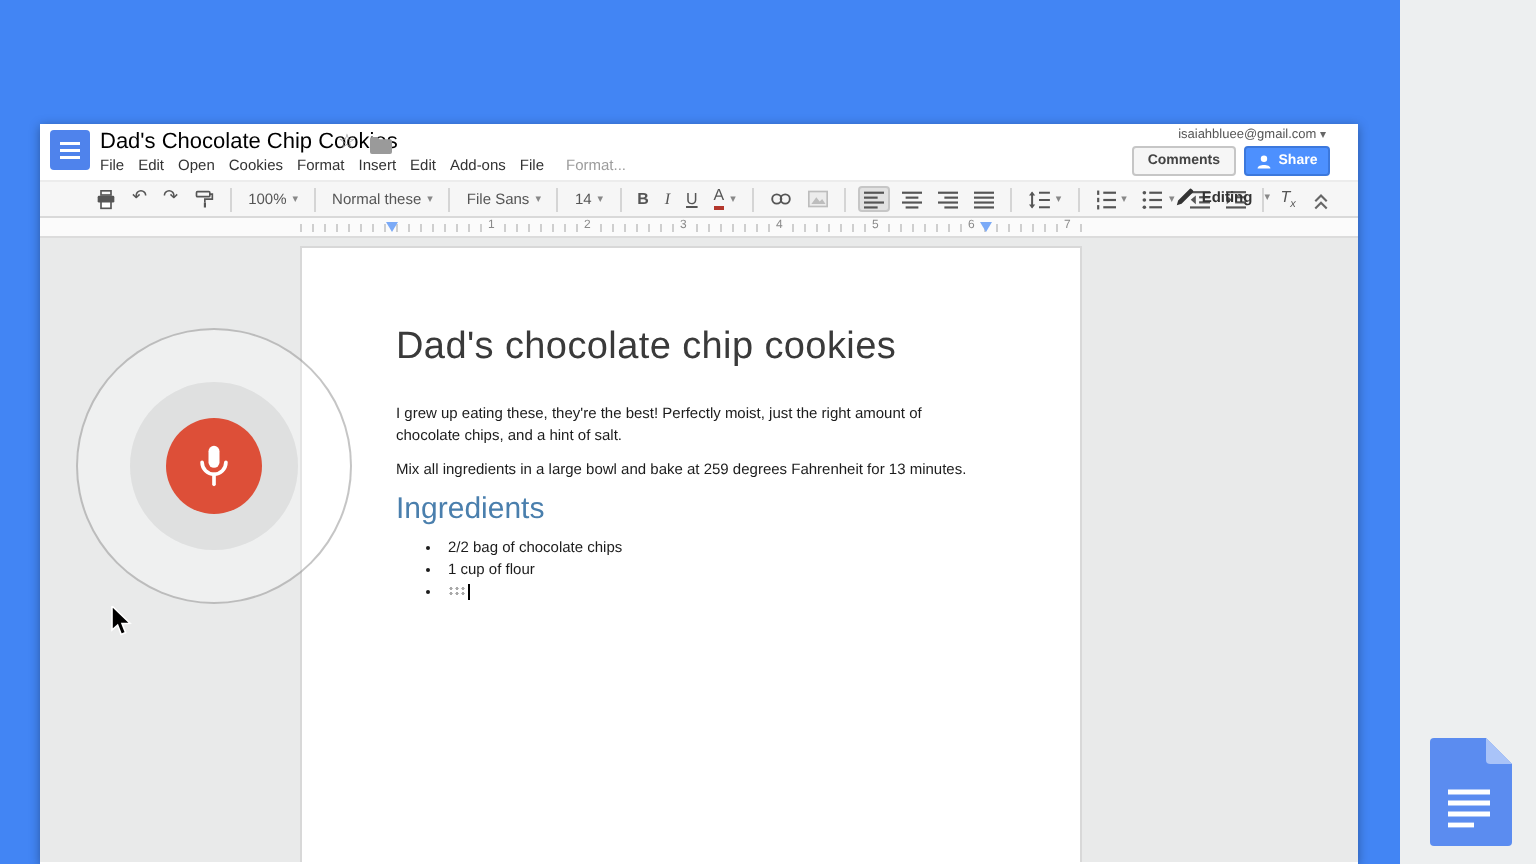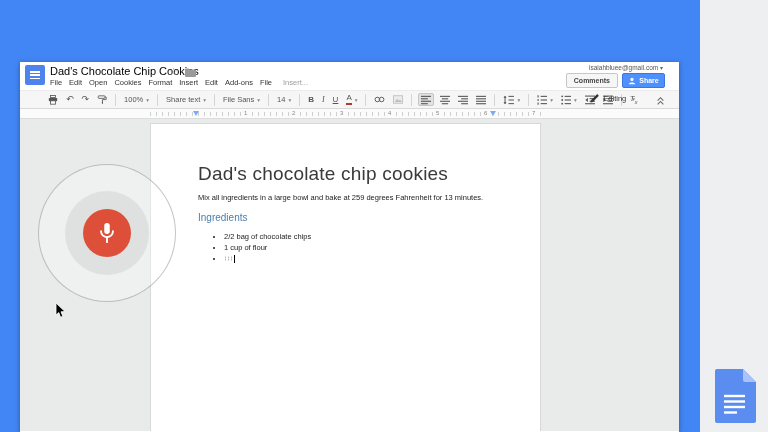--- a/index.html
+++ b/index.html
@@ -41,41 +41,41 @@
   .tb-sep { width:1px; height:12px; background:#d5d5d5; margin:0 2px; }
   .tb-glyph { font-family:"DejaVu Sans",sans-serif; font-size:9px; color:#555; line-height:1; }
   .dd { font-family:"DejaVu Sans",sans-serif; font-size:5.5px; color:#888; margin-left:2px; }
   .tb-b { font-weight:bold; font-size:8px; color:#555; }
   .tb-i { font-style:italic; font-size:8px; font-family:"Liberation Serif",serif; color:#555; }
   .tb-u { text-decoration:underline; font-size:8px; color:#555; }
   .tb-a { font-size:8px; color:#555; border-bottom:2px solid #b3372c; line-height:1.05; }
   .tb-tx { font-style:italic; font-size:8px; color:#555; }
   .tb-tx sub { font-size:5.5px; }
   .editing-wrap { position:absolute; right:44px; top:3px; display:flex; align-items:center; gap:4px;
-      font-size:7.5px; color:#333; font-weight:normal;justify-content:flex-end; }
+      font-size:7.5px; color:#333; font-weight:bold;justify-content:flex-end; }
   .collapse-wrap { position:absolute; right:14px; top:5px; }
 
   
   .ruler { position:relative; height:10px; background:#fbfbfb; border-bottom:1px solid #dcdcdc; }
   .ruler-ticks { position:absolute; left:130px; top:3px; width:391px; height:4px;
       background:repeating-linear-gradient(to right,#cfcfcf 0 1px, transparent 1px 6px); }
   .ruler-num { position:absolute; top:1px; font-size:6px; color:#8a8a8a; background:#fbfbfb; padding:0 1px; }
   .ind-marker { position:absolute; top:2px; width:0; height:0;
       border-left:3.5px solid transparent; border-right:3.5px solid transparent; border-top:5px solid #7baaf7; }
 
   
   .doc-area { position:relative; height:312px; background:#e9eaea; overflow:hidden; }
   .page { position:absolute; left:130px; top:4px; width:391px; height:330px; background:#fff;
       border:1px solid #d8d8d8; border-bottom:none; }
   .page-content { padding:38px 48px 0 47px; color:#1c1c1c; }
   .doc-h1 { font-size:19px; line-height:24px; font-weight:300; color:#3a3a3a; letter-spacing:.2px; }
   .doc-p { font-size:7.5px; line-height:11px; }
   .p1 { margin-top:15px; }
   .p2 { margin-top:6px; }
-  .doc-h2 { margin-top:7px; font-size:10px; line-height:16px; font-weight:400; color:#4a7fad; }
+  .doc-h2 { margin-top:7px; font-size:15px; line-height:16px; font-weight:400; color:#4a7fad; }
   .doc-ul { margin-top:5px; padding-left:26px; }
   .doc-ul li { font-size:7.5px; line-height:11px; color:#1c1c1c; }
   .dots { display:inline-block; width:9px; height:5px; margin-right:1px;
       background-image:radial-gradient(circle,#a9a9a9 0.7px, transparent 0.9px); background-size:3px 2.5px; }
   .caret-bar { display:inline-block; width:1px; height:8px; background:#000; vertical-align:middle; }
 
   
   .vo-outer { position:absolute; left:38px; top:164px; width:138px; height:138px; border-radius:50%;
       border:1px solid rgba(110,110,110,.4); background:rgba(255,255,255,.30); z-index:5; }
   .vo-halo { position:absolute; left:65px; top:191px; width:84px; height:84px; border-radius:50%;
@@ -110,21 +110,21 @@
     <div class="menubar">
       <span>File</span>
       <span>Edit</span>
       <span>Open</span>
       <span>Cookies</span>
       <span>Format</span>
       <span>Insert</span>
       <span>Edit</span>
       <span>Add-ons</span>
       <span>File</span>
-      <span class="saving">Insert...</span>
+      <span class="saving">Format...</span>
     </div>
 
     <div class="account">
       <span>isaiahbluee@gmail.com</span>
       <span class="caret">▾</span>
     </div>
     <div class="btn-comments">
       <span>Comments</span>
     </div>
     <div class="btn-share">
@@ -157,21 +157,21 @@
           <rect x="5.9" y="7.5" width="1.3" height="3" fill="#555"></rect>
         </svg>
     </span>
     <span class="tb-sep"></span>
     <span class="tb">
         <span>100%</span>
         <span class="dd">▾</span>
       </span>
     <span class="tb-sep"></span>
     <span class="tb">
-        <span>Share text</span>
+        <span>Normal these</span>
         <span class="dd">▾</span>
       </span>
     <span class="tb-sep"></span>
     <span class="tb">
         <span>File Sans</span>
         <span class="dd">▾</span>
       </span>
     <span class="tb-sep"></span>
     <span class="tb">
         <span>14</span>
@@ -340,20 +340,21 @@
     <span class="ruler-num" style="left:463px">6</span>
     <span class="ruler-num" style="left:511px">7</span>
     <span class="ind-marker" style="left:173px"></span>
     <span class="ind-marker" style="left:470px"></span>
   </div>
 
   <div class="doc-area">
     <div class="page">
       <div class="page-content">
         <div class="doc-h1">Dad's chocolate chip cookies</div>
+        <p class="doc-p p1">I grew up eating these, they're the best!  Perfectly moist, just the right amount of chocolate chips, and a hint of salt.</p>
         <p class="doc-p p2">Mix all ingredients in a large bowl and bake at 259 degrees Fahrenheit for 13 minutes.</p>
         <div class="doc-h2">Ingredients</div>
         <ul class="doc-ul">
           <li>2/2 bag of chocolate chips</li>
           <li>1 cup of flour</li>
           <li><span class="dots"></span><span class="caret-bar"></span></li>
         </ul>
       </div>
     </div>
   </div>

